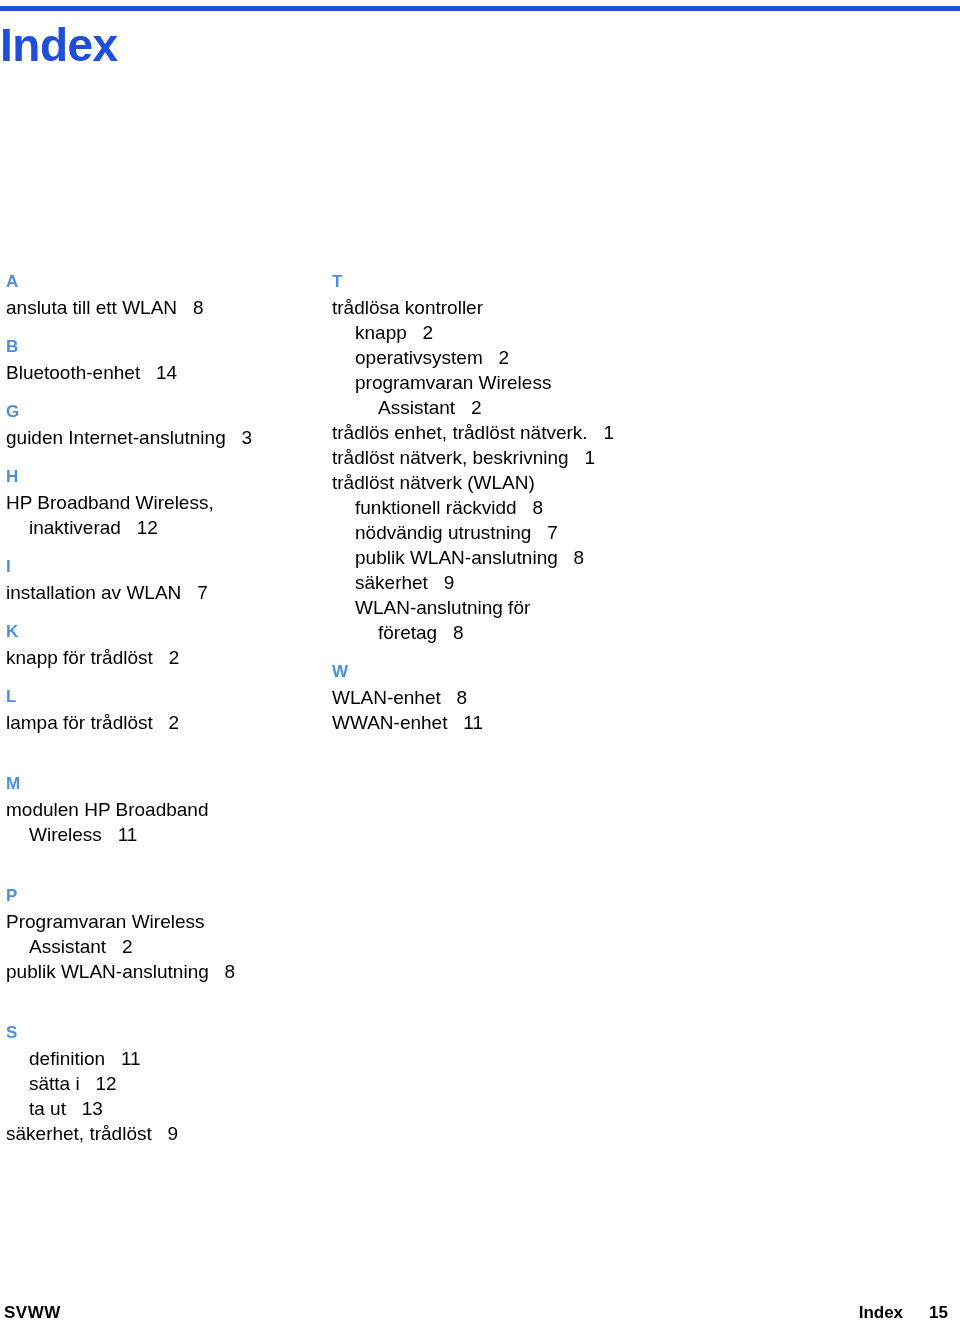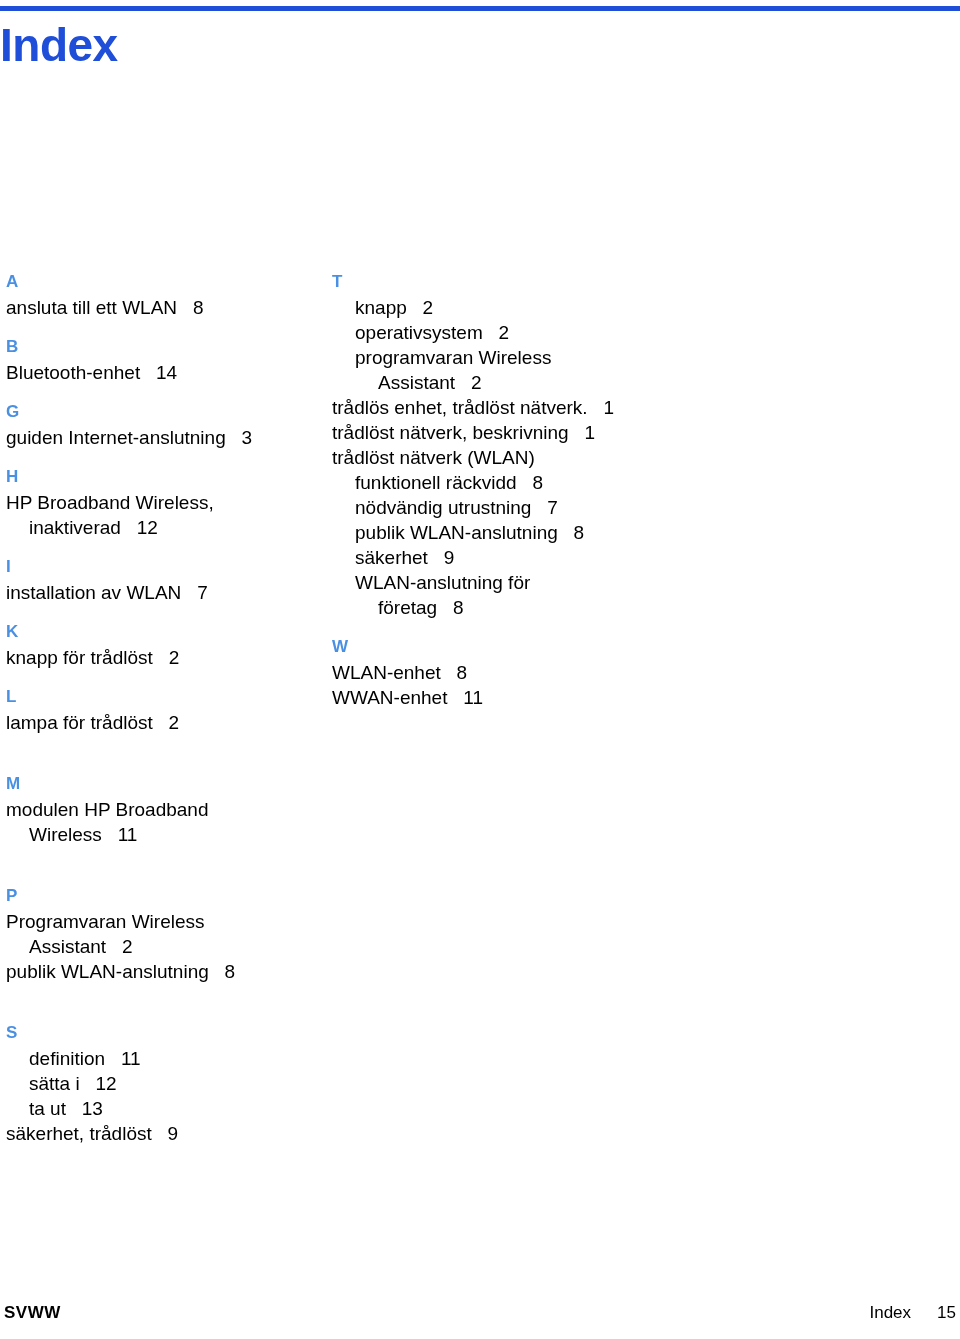--- a/index.html
+++ b/index.html
@@ -87,23 +87,23 @@
   }
   .footer-left {
     position: absolute;
     left: 4px;
     bottom: 0;
     font-weight: bold;
     letter-spacing: 0.5px;
   }
   .footer-right {
     position: absolute;
-    right: 4px;
+    right: 12px;
     bottom: 0;
-    font-weight: normal;
+    font-weight: bold;
   }
   .footer-right .pg {
     margin-left: 26px;
   }
 </style>
 </head>
 <body>
 
 <div class="page">
   <div class="top-rule"></div>
@@ -137,20 +137,21 @@
         <div class="entry">publik WLAN-anslutning   8</div>
         <div class="gap-big"></div>
         <div class="letter">S</div>
         <div class="entry sub">definition   11</div>
         <div class="entry sub">sätta i   12</div>
         <div class="entry sub">ta ut   13</div>
         <div class="entry">säkerhet, trådlöst   9</div>
       </div>
     <div class="col col-right">
         <div class="letter first">T</div>
+        <div class="entry">trådlösa kontroller</div>
         <div class="entry sub">knapp   2</div>
         <div class="entry sub">operativsystem   2</div>
         <div class="entry sub">programvaran Wireless</div>
         <div class="entry sub" style="padding-left: 46px;">Assistant   2</div>
         <div class="entry">trådlös enhet, trådlöst nätverk.   1</div>
         <div class="entry">trådlöst nätverk, beskrivning   1</div>
         <div class="entry">trådlöst nätverk (WLAN)</div>
         <div class="entry sub">funktionell räckvidd   8</div>
         <div class="entry sub">nödvändig utrustning   7</div>
         <div class="entry sub">publik WLAN-anslutning   8</div>

